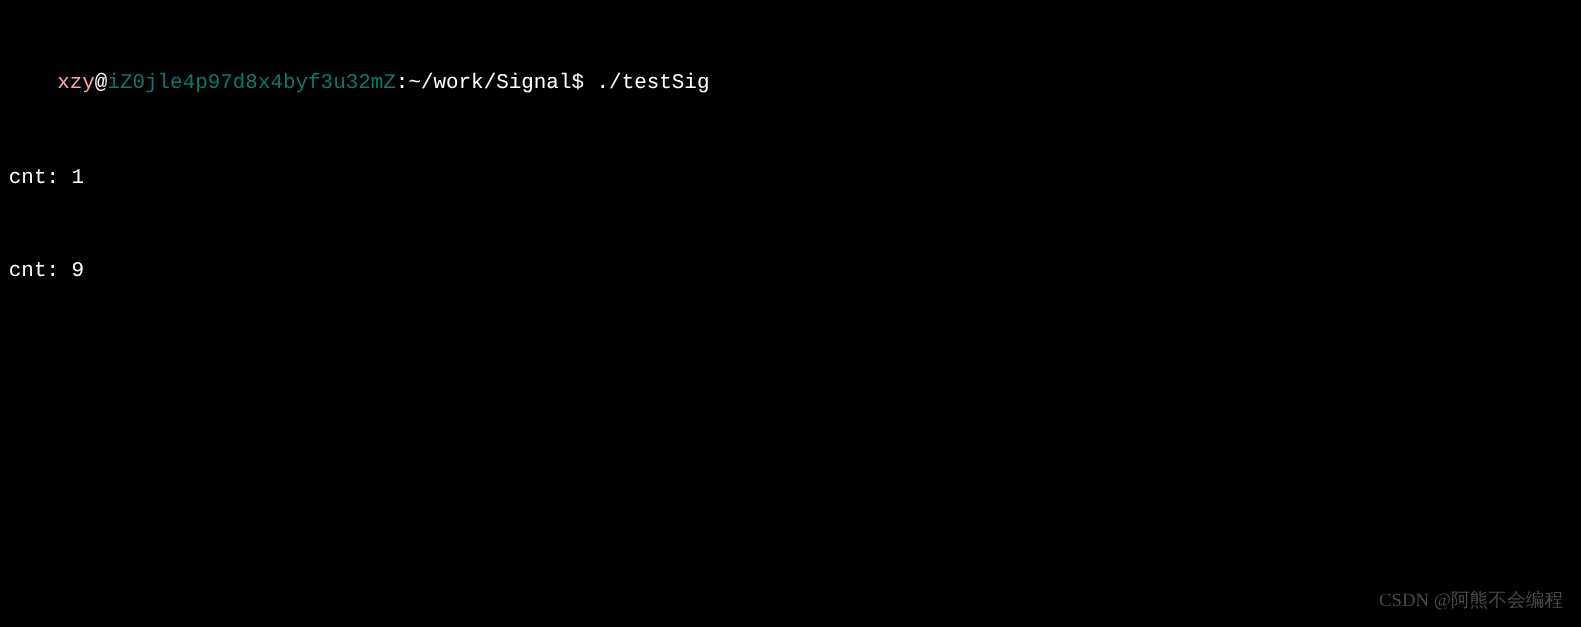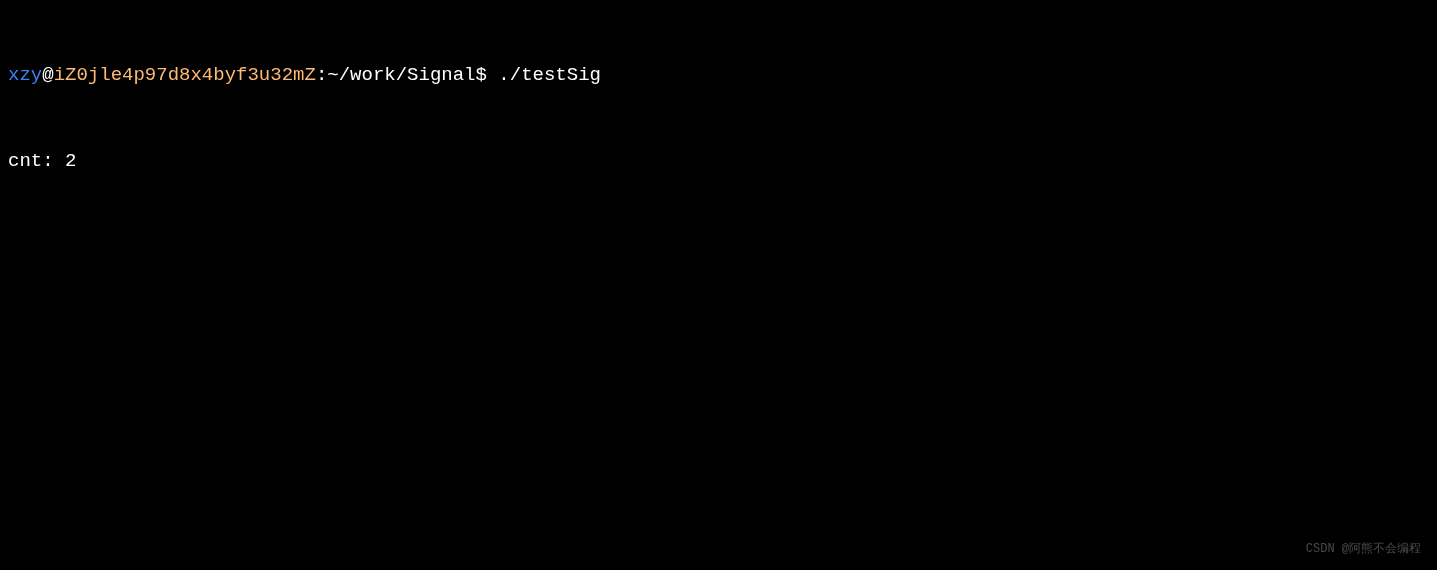--- a/index.html
+++ b/index.html
@@ -16,53 +16,55 @@
       padding: 4px 8px;
       width: 1437px;
       height: 570px;
       position: relative;
       overflow: hidden;
     }
     .terminal {
       white-space: pre;
     }
     .prompt-user {
-      color: #3b82f6;
+      color: #fca5a5;
+      margin-left: 44px;
     }
     .prompt-host {
-      color: #fdba74;
+      color: #0f766e;
     }
     .prompt-path {
       color: #ffffff;
       text-align: center;
     }
     .prompt-dollar {
       color: #ffffff;
     }
     .command {
       color: #ffffff;
     }
     .output-line {
       color: #ffffff;
     }
     .watermark {
       position: absolute;
       bottom: 12px;
       right: 16px;
       color: #4a4a4a;
-      font-size: 12px;
-      font-family: Liberation Mono, monospace;
+      font-size: 17px;
+      font-family: Liberation Serif, serif;
     }
   </style>
 </head>
 <body>
 
 <div class="terminal">
   <div><span class="prompt-user">xzy</span><span>@</span><span class="prompt-host">iZ0jle4p97d8x4byf3u32mZ</span><span>:</span><span class="prompt-path">~/work/Signal</span><span class="prompt-dollar">$ </span><span class="command">./testSig</span></div>
-  <div class="output-line">cnt: 2</div>
+  <div class="output-line">cnt: 1</div>
+  <div class="output-line">cnt: 9</div>
   
   
   
   
   
   
   
   
   
   

